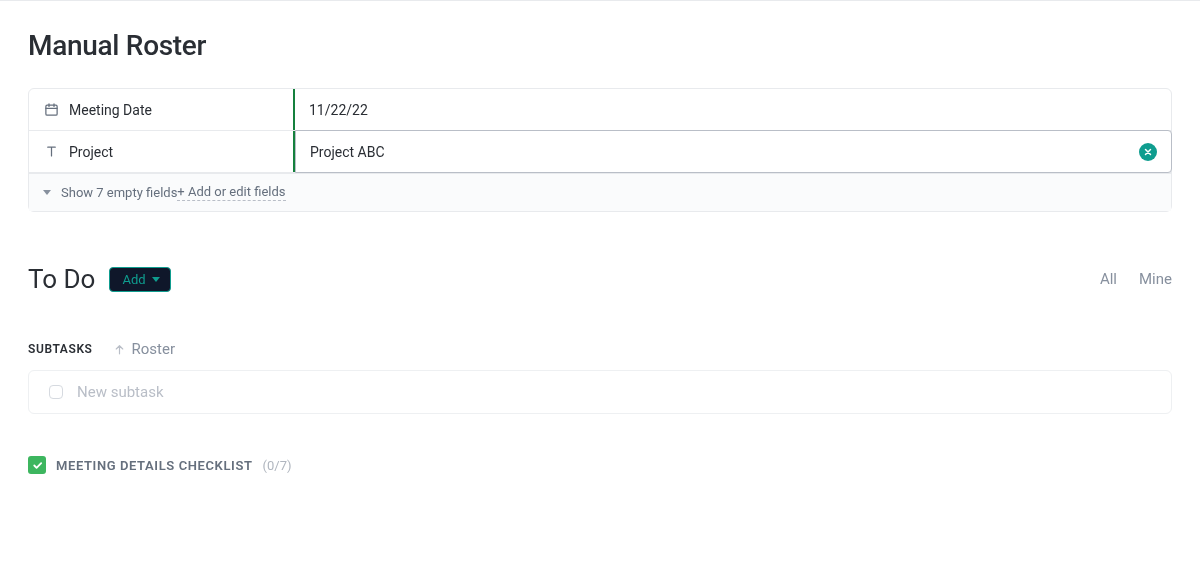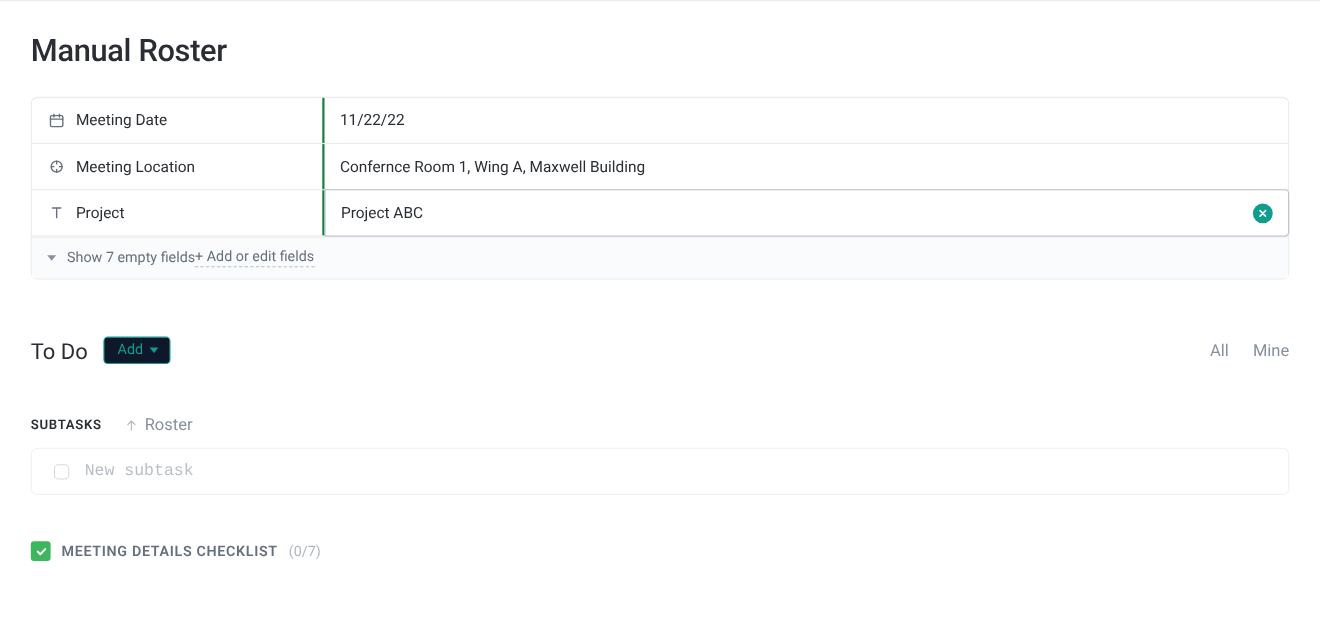--- a/index.html
+++ b/index.html
@@ -122,21 +122,21 @@
     display: flex;
     align-items: center;
     justify-content: space-between;
   }
   .todo-left {
     display: flex;
     align-items: center;
     gap: 14px;
   }
   .todo-title {
-    font-size: 20px;
+    font-size: 26px;
     font-weight: 400;
   }
   .add-btn {
     border: 1px solid #0f9d8f;
     color: #0f9d8f;
     font-size: 13px;
     padding: 4px 10px 4px 12px;
     border-radius: 4px;
     display: inline-flex;
     align-items: center;
@@ -181,21 +181,20 @@
   .sort-mode svg { color: #b9bec7; }
   
   .new-subtask {
     margin-top: 12px;
     border: 1px solid #eef0f2;
     border-radius: 6px;
     padding: 12px 20px;
     display: flex;
     align-items: center;
     gap: 14px;
-    font-family: Liberation Mono, monospace;
   }
   .checkbox-ghost {
     width: 14px; height: 14px;
     border: 1.5px solid #d6dae0;
     border-radius: 4px;
   }
   .new-subtask input {
     border: none;
     outline: none;
     font-size: 15px;
@@ -249,34 +248,20 @@
               <path d="M16 3v4M8 3v4M3 10h18"></path>
             </svg>
         </span>
         <span>Meeting Date</span>
       </div>
       <div class="field-value">
         <span>11/22/22</span>
       </div>
     </div>
 
-    <div class="field-row">
-      <div class="field-label">
-        <span class="icon">
-          <svg width="15" height="15" viewBox="0 0 24 24" fill="none" stroke="currentColor" stroke-width="2" stroke-linecap="round" stroke-linejoin="round">
-              <circle cx="12" cy="12" r="8"></circle>
-              <path d="M12 4v4M12 16v4M4 12h4M16 12h4"></path>
-            </svg>
-        </span>
-        <span>Meeting Location</span>
-      </div>
-      <div class="field-value">
-        <span>Confernce Room 1, Wing A, Maxwell Building</span>
-      </div>
-    </div>
 
     <div class="field-row">
       <div class="field-label">
         <span class="icon">
           <svg width="15" height="15" viewBox="0 0 24 24" fill="none" stroke="currentColor" stroke-width="2" stroke-linecap="round" stroke-linejoin="round">
               <path d="M6 5h12M12 5v14"></path>
             </svg>
         </span>
         <span>Project</span>
       </div>

